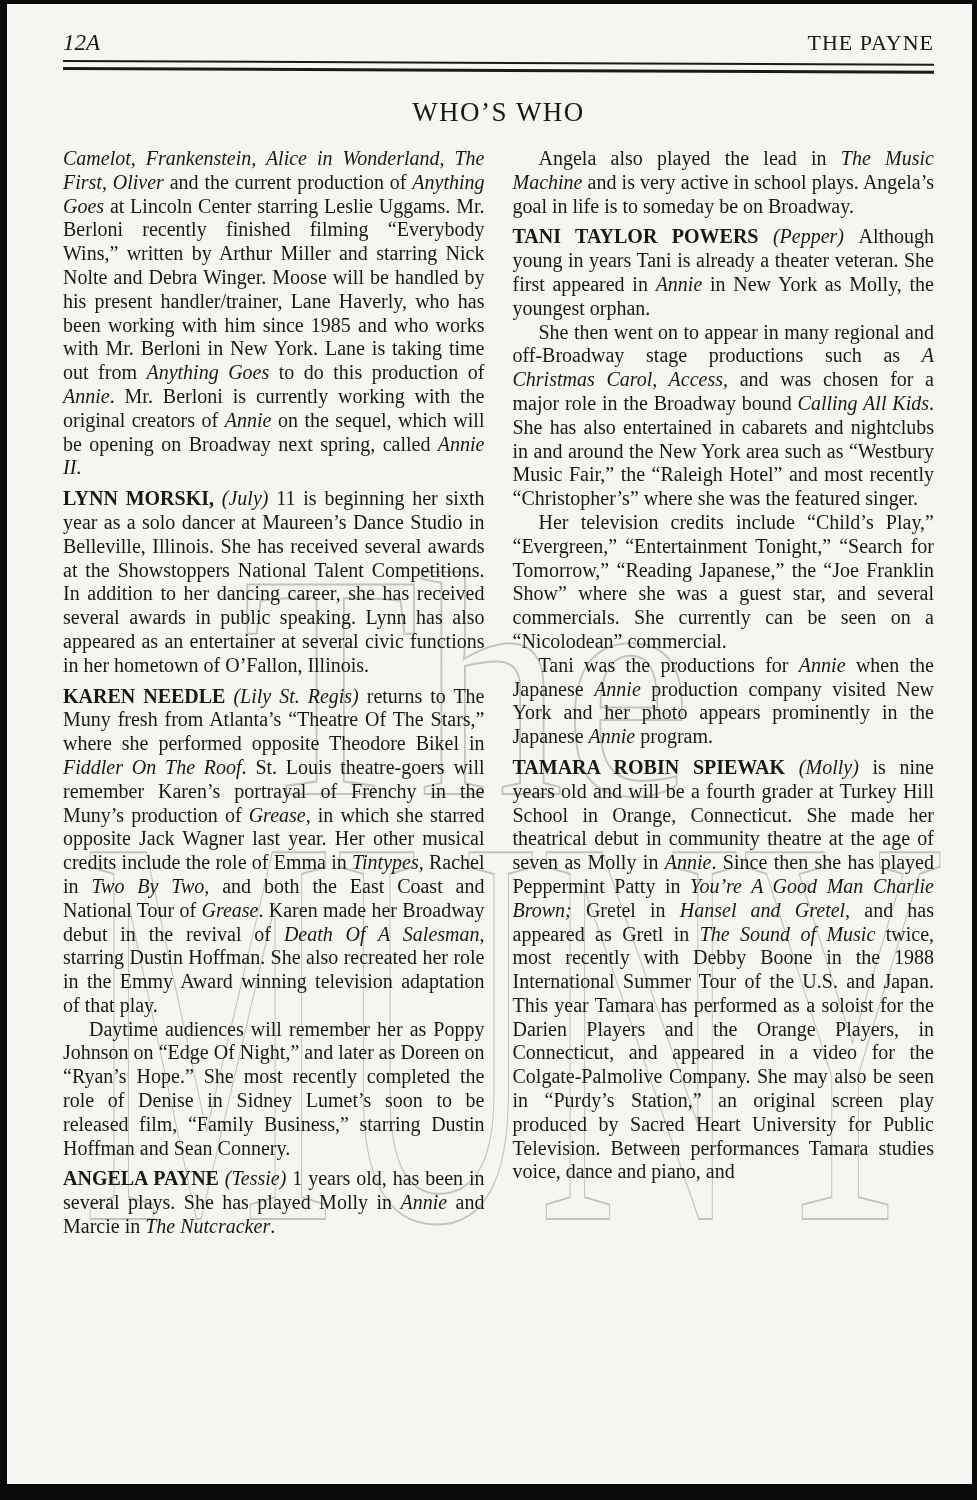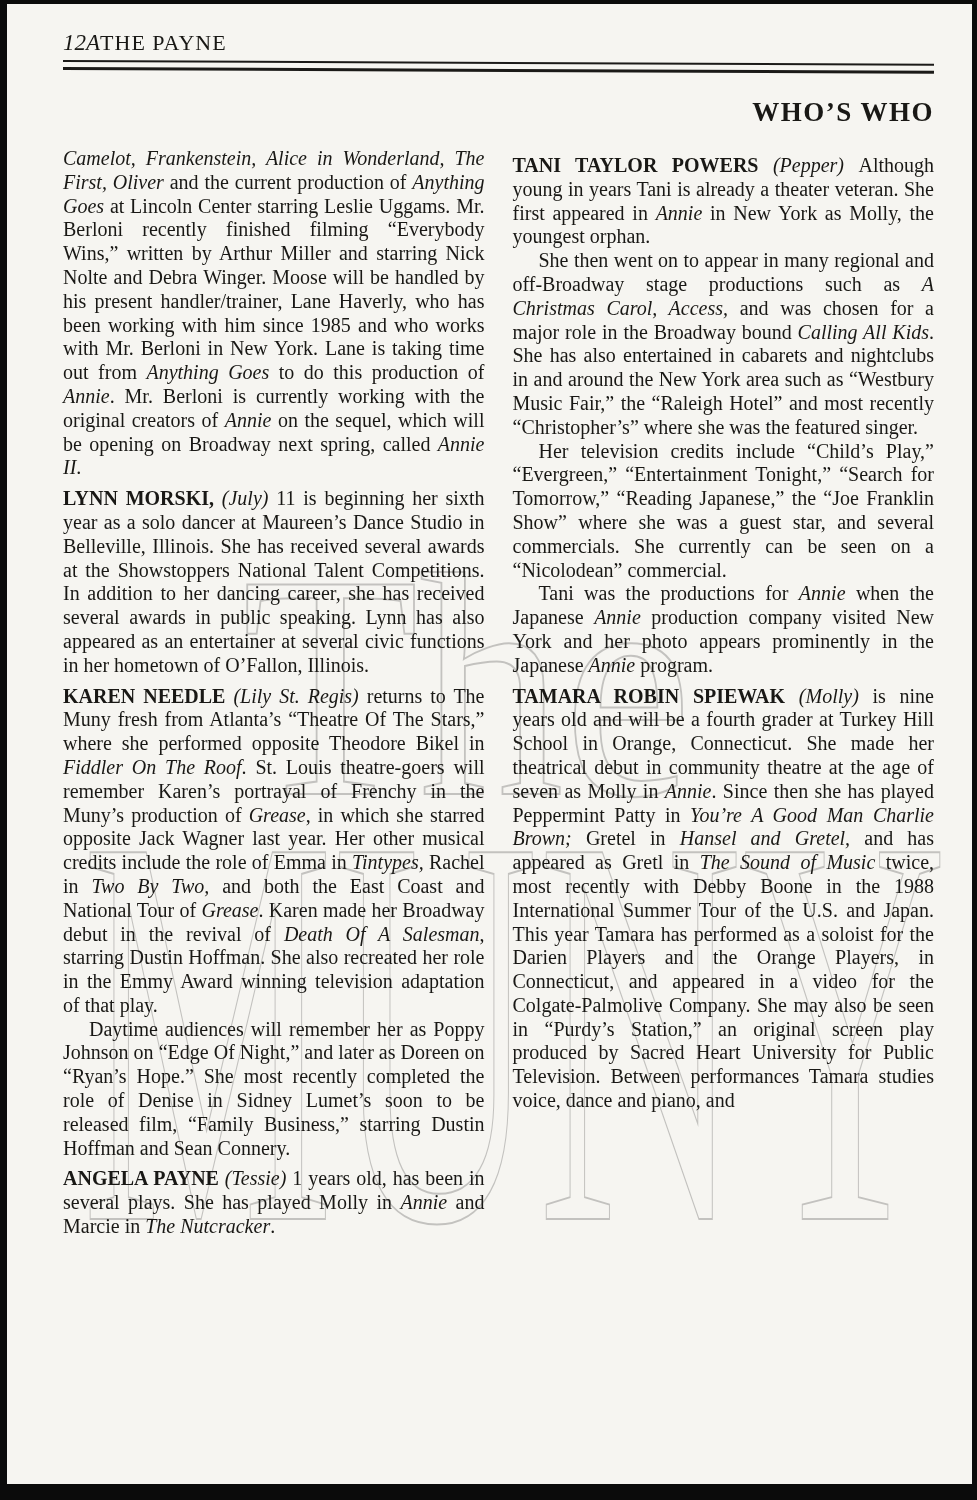--- a/index.html
+++ b/index.html
@@ -15,28 +15,28 @@
   .sheet{
     position:relative;width:100%;height:100%;
     background:#f6f5f1;overflow:hidden;color:#191815;
   }
   .watermark{position:absolute;left:0;top:0;z-index:0;pointer-events:none;}
   .watermark text{
     fill:none;stroke:#c3c2bf;stroke-width:2px;
     font-family:"Liberation Serif","DejaVu Serif",serif;
   }
   .content{position:relative;z-index:1;padding:26px 38px 0 56px;}
-  .pagehead{display:flex;align-items:baseline;}
+  .pagehead{display:flex;justify-content:space-between;align-items:baseline;}
   .folio{font-style:italic;font-size:23px;}
   .publication{font-size:22px;letter-spacing:1px;}
   .rules{margin-top:4px;transform:rotate(0.25deg);transform-origin:left center;}
   .rule-a{height:2px;background:#1b1a18;}
   .rule-b{height:3px;background:#1b1a18;margin-top:5px;}
   .page-title{
-    text-align:right;font-weight:bold;font-size:27px;
+    text-align:center;font-weight:normal;font-size:27px;
     letter-spacing:1.5px;margin:27px 0 19px 0;
   }
   .cols{display:flex;gap:28px;justify-content:flex-end;}
   .col{flex:1;min-width:0;text-align:justify;font-size:20px;line-height:23.8px;}
   .para{margin:0;}
   .para.bio-start{margin-top:7px;}
   .para.indent{text-indent:26px;}
   .run.b{font-weight:bold;}
   .run.i{font-style:italic;}
 </style>
@@ -67,20 +67,21 @@
 
       <div class="cols">
         <div class="col">
             <p class="para"><span class="run i">Camelot, Frankenstein, Alice in Wonderland, The First, Oliver </span><span class="run">and the current production of </span><span class="run i">Anything Goes </span><span class="run">at Lincoln Center starring Leslie Uggams. Mr. Berloni recently finished filming “Everybody Wins,” written by Arthur Miller and starring Nick Nolte and Debra Winger. Moose will be handled by his present handler/trainer, Lane Haverly, who has been working with him since 1985 and who works with Mr. Berloni in New York. Lane is taking time out from </span><span class="run i">Anything Goes </span><span class="run">to do this production of </span><span class="run i">Annie</span><span class="run">. Mr. Berloni is currently working with the original creators of </span><span class="run i">Annie </span><span class="run">on the sequel, which will be opening on Broadway next spring, called </span><span class="run i">Annie II</span><span class="run">.</span></p>
             <p class="para bio-start"><span class="run b">LYNN MORSKI, </span><span class="run i">(July) </span><span class="run">11 is beginning her sixth year as a solo dancer at Maureen’s Dance Studio in Belleville, Illinois. She has received several awards at the Showstoppers National Talent Competitions. In addition to her dancing career, she has received several awards in public speaking. Lynn has also appeared as an entertainer at several civic functions in her hometown of O’Fallon, Illinois.</span></p>
             <p class="para bio-start"><span class="run b">KAREN NEEDLE </span><span class="run i">(Lily St. Regis) </span><span class="run">returns to The Muny fresh from Atlanta’s “Theatre Of The Stars,” where she performed opposite Theodore Bikel in </span><span class="run i">Fiddler On The Roof</span><span class="run">. St. Louis theatre-goers will remember Karen’s portrayal of Frenchy in the Muny’s production of </span><span class="run i">Grease</span><span class="run">, in which she starred opposite Jack Wagner last year. Her other musical credits include the role of Emma in </span><span class="run i">Tintypes, </span><span class="run">Rachel in </span><span class="run i">Two By Two, </span><span class="run">and both the East Coast and National Tour of </span><span class="run i">Grease</span><span class="run">. Karen made her Broadway debut in the revival of </span><span class="run i">Death Of A Salesman</span><span class="run">, starring Dustin Hoffman. She also recreated her role in the Emmy Award winning television adaptation of that play.</span></p>
             <p class="para indent"><span class="run">Daytime audiences will remember her as Poppy Johnson on “Edge Of Night,” and later as Doreen on “Ryan’s Hope.” She most recently completed the role of Denise in Sidney Lumet’s soon to be released film, “Family Business,” starring Dustin Hoffman and Sean Connery.</span></p>
             <p class="para bio-start"><span class="run b">ANGELA PAYNE </span><span class="run i">(Tessie) </span><span class="run">1 years old, has been in several plays. She has played Molly in </span><span class="run i">Annie </span><span class="run">and Marcie in </span><span class="run i">The Nutcracker</span><span class="run">.</span></p>
           </div>
         <div class="col">
+            <p class="para indent"><span class="run">Angela also played the lead in </span><span class="run i">The Music Machine </span><span class="run">and is very active in school plays. Angela’s goal in life is to someday be on Broadway.</span></p>
             <p class="para bio-start"><span class="run b">TANI TAYLOR POWERS </span><span class="run i">(Pepper) </span><span class="run">Although young in years Tani is already a theater veteran. She first appeared in </span><span class="run i">Annie </span><span class="run">in New York as Molly, the youngest orphan.</span></p>
             <p class="para indent"><span class="run">She then went on to appear in many regional and off-Broadway stage productions such as </span><span class="run i">A Christmas Carol, Access, </span><span class="run">and was chosen for a major role in the Broadway bound </span><span class="run i">Calling All Kids</span><span class="run">. She has also entertained in cabarets and nightclubs in and around the New York area such as “Westbury Music Fair,” the “Raleigh Hotel” and most recently “Christopher’s” where she was the featured singer.</span></p>
             <p class="para indent"><span class="run">Her television credits include “Child’s Play,” “Evergreen,” “Entertainment Tonight,” “Search for Tomorrow,” “Reading Japanese,” the “Joe Franklin Show” where she was a guest star, and several commercials. She currently can be seen on a “Nicolodean” commercial.</span></p>
             <p class="para indent"><span class="run">Tani was the productions for </span><span class="run i">Annie </span><span class="run">when the Japanese </span><span class="run i">Annie </span><span class="run">production company visited New York and her photo appears prominently in the Japanese </span><span class="run i">Annie </span><span class="run">program.</span></p>
             <p class="para bio-start"><span class="run b">TAMARA ROBIN SPIEWAK </span><span class="run i">(Molly) </span><span class="run">is nine years old and will be a fourth grader at Turkey Hill School in Orange, Connecticut. She made her theatrical debut in community theatre at the age of seven as Molly in </span><span class="run i">Annie</span><span class="run">. Since then she has played Peppermint Patty in </span><span class="run i">You’re A Good Man Charlie Brown; </span><span class="run">Gretel in </span><span class="run i">Hansel and Gretel, </span><span class="run">and has appeared as Gretl in </span><span class="run i">The Sound of Music </span><span class="run">twice, most recently with Debby Boone in the 1988 International Summer Tour of the U.S. and Japan. This year Tamara has performed as a soloist for the Darien Players and the Orange Players, in Connecticut, and appeared in a video for the Colgate-Palmolive Company. She may also be seen in “Purdy’s Station,” an original screen play produced by Sacred Heart University for Public Television. Between performances Tamara studies voice, dance and piano, and</span></p>
           </div>
       </div>
 
     </div>
   </div>

